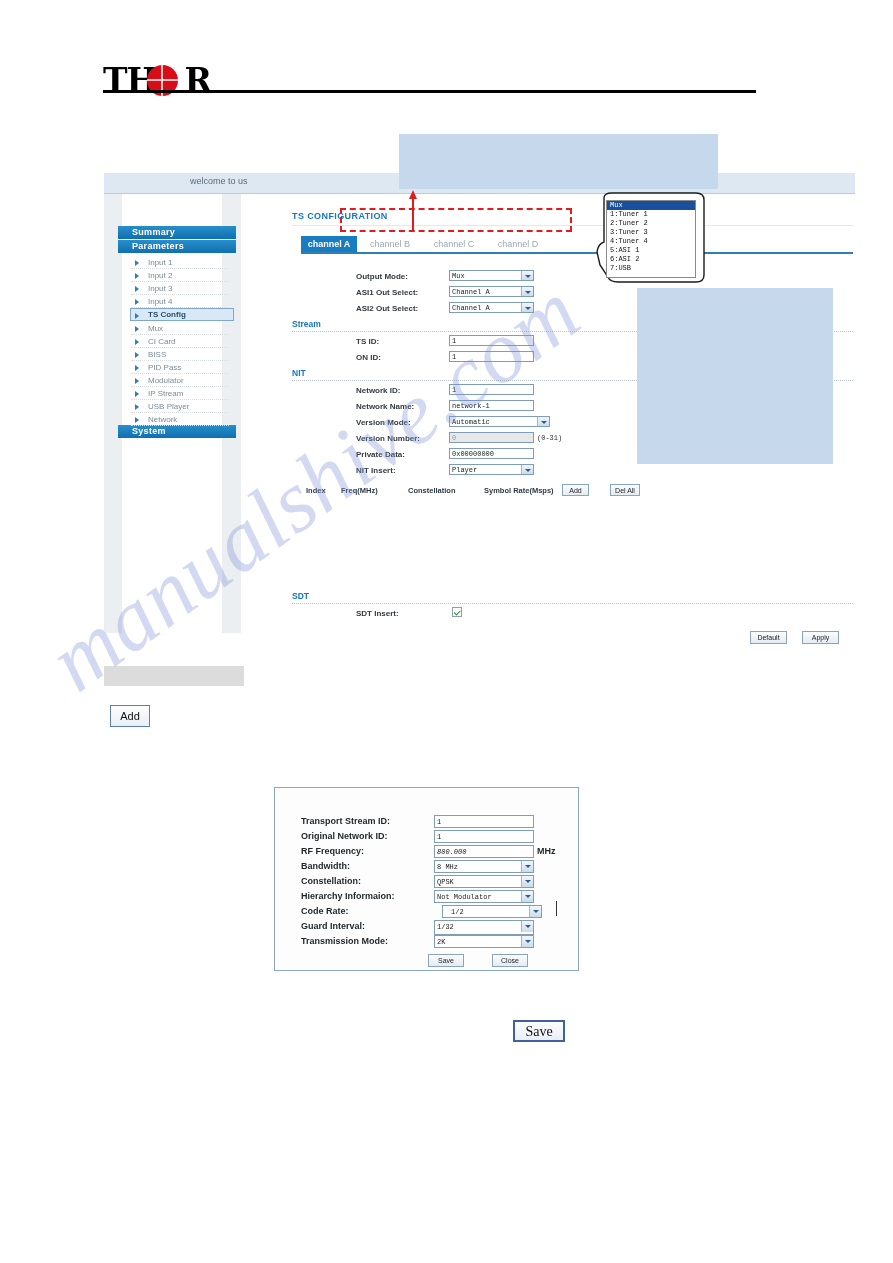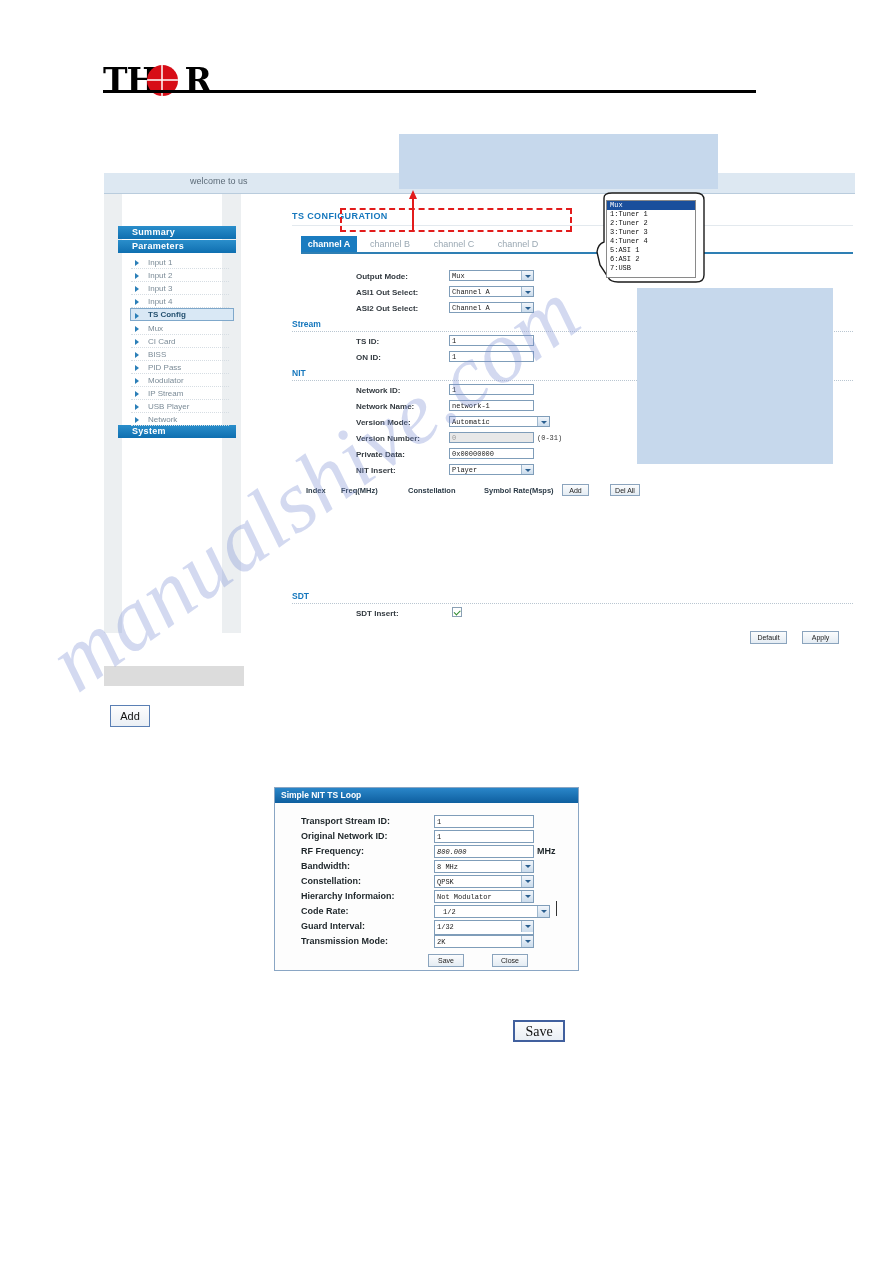--- a/index.html
+++ b/index.html
@@ -607,21 +607,20 @@
     <div class="opt">5:ASI 1</div>
     <div class="opt">6:ASI 2</div>
     <div class="opt">7:USB</div>
   </div>
 </div>
 
 <div class="gray-bar"></div>
 <div class="big-btn" style="left:110px; top:705px; width:40px; height:22px; line-height:20px;">Add</div>
 
 <div class="dialog">
-  <div class="dlg-title">Simple NIT TS Loop</div>
 
   <div class="dlg-label" style="top:28px">Transport Stream ID:</div>
   <div class="txtbox" style="left:159px; top:27px; width:100px; height:13px; line-height:13px;">1</div>
 
   <div class="dlg-label" style="top:43px">Original Network ID:</div>
   <div class="txtbox" style="left:159px; top:42px; width:100px; height:13px; line-height:13px;">1</div>
 
   <div class="dlg-label" style="top:58px">RF Frequency:</div>
   <div class="txtbox" style="left:159px; top:57px; width:100px; height:13px; line-height:13px;font-style:italic;">800.000</div>
   <div class="dlg-label" style="left:262px; top:58px; font-size:9px;">MHz</div>
@@ -638,21 +637,21 @@
     <span class="arrow" style="height:11px"></span>
   </div>
 
   <div class="dlg-label" style="top:103px">Hierarchy Informaion:</div>
   <div class="selbox" style="left:159px; top:102px; width:100px; height:13px; line-height:13px;">
     <span>Not Modulator</span>
     <span class="arrow" style="height:11px"></span>
   </div>
 
   <div class="dlg-label" style="top:118px">Code Rate:</div>
-  <div class="selbox" style="left:159px; top:117px; width:116px; height:13px; line-height:13px;padding-left:8px;">
+  <div class="selbox" style="left:167px; top:117px; width:100px; height:13px; line-height:13px;padding-left:8px;">
     <span>1/2</span>
     <span class="arrow" style="height:11px"></span>
   </div>
 
   <div class="dlg-label" style="top:133px">Guard Interval:</div>
   <div class="selbox" style="left:159px; top:132px; width:100px; height:15px; line-height:13px;">
     <span>1/32</span>
     <span class="arrow" style="height:11px"></span>
   </div>
 

